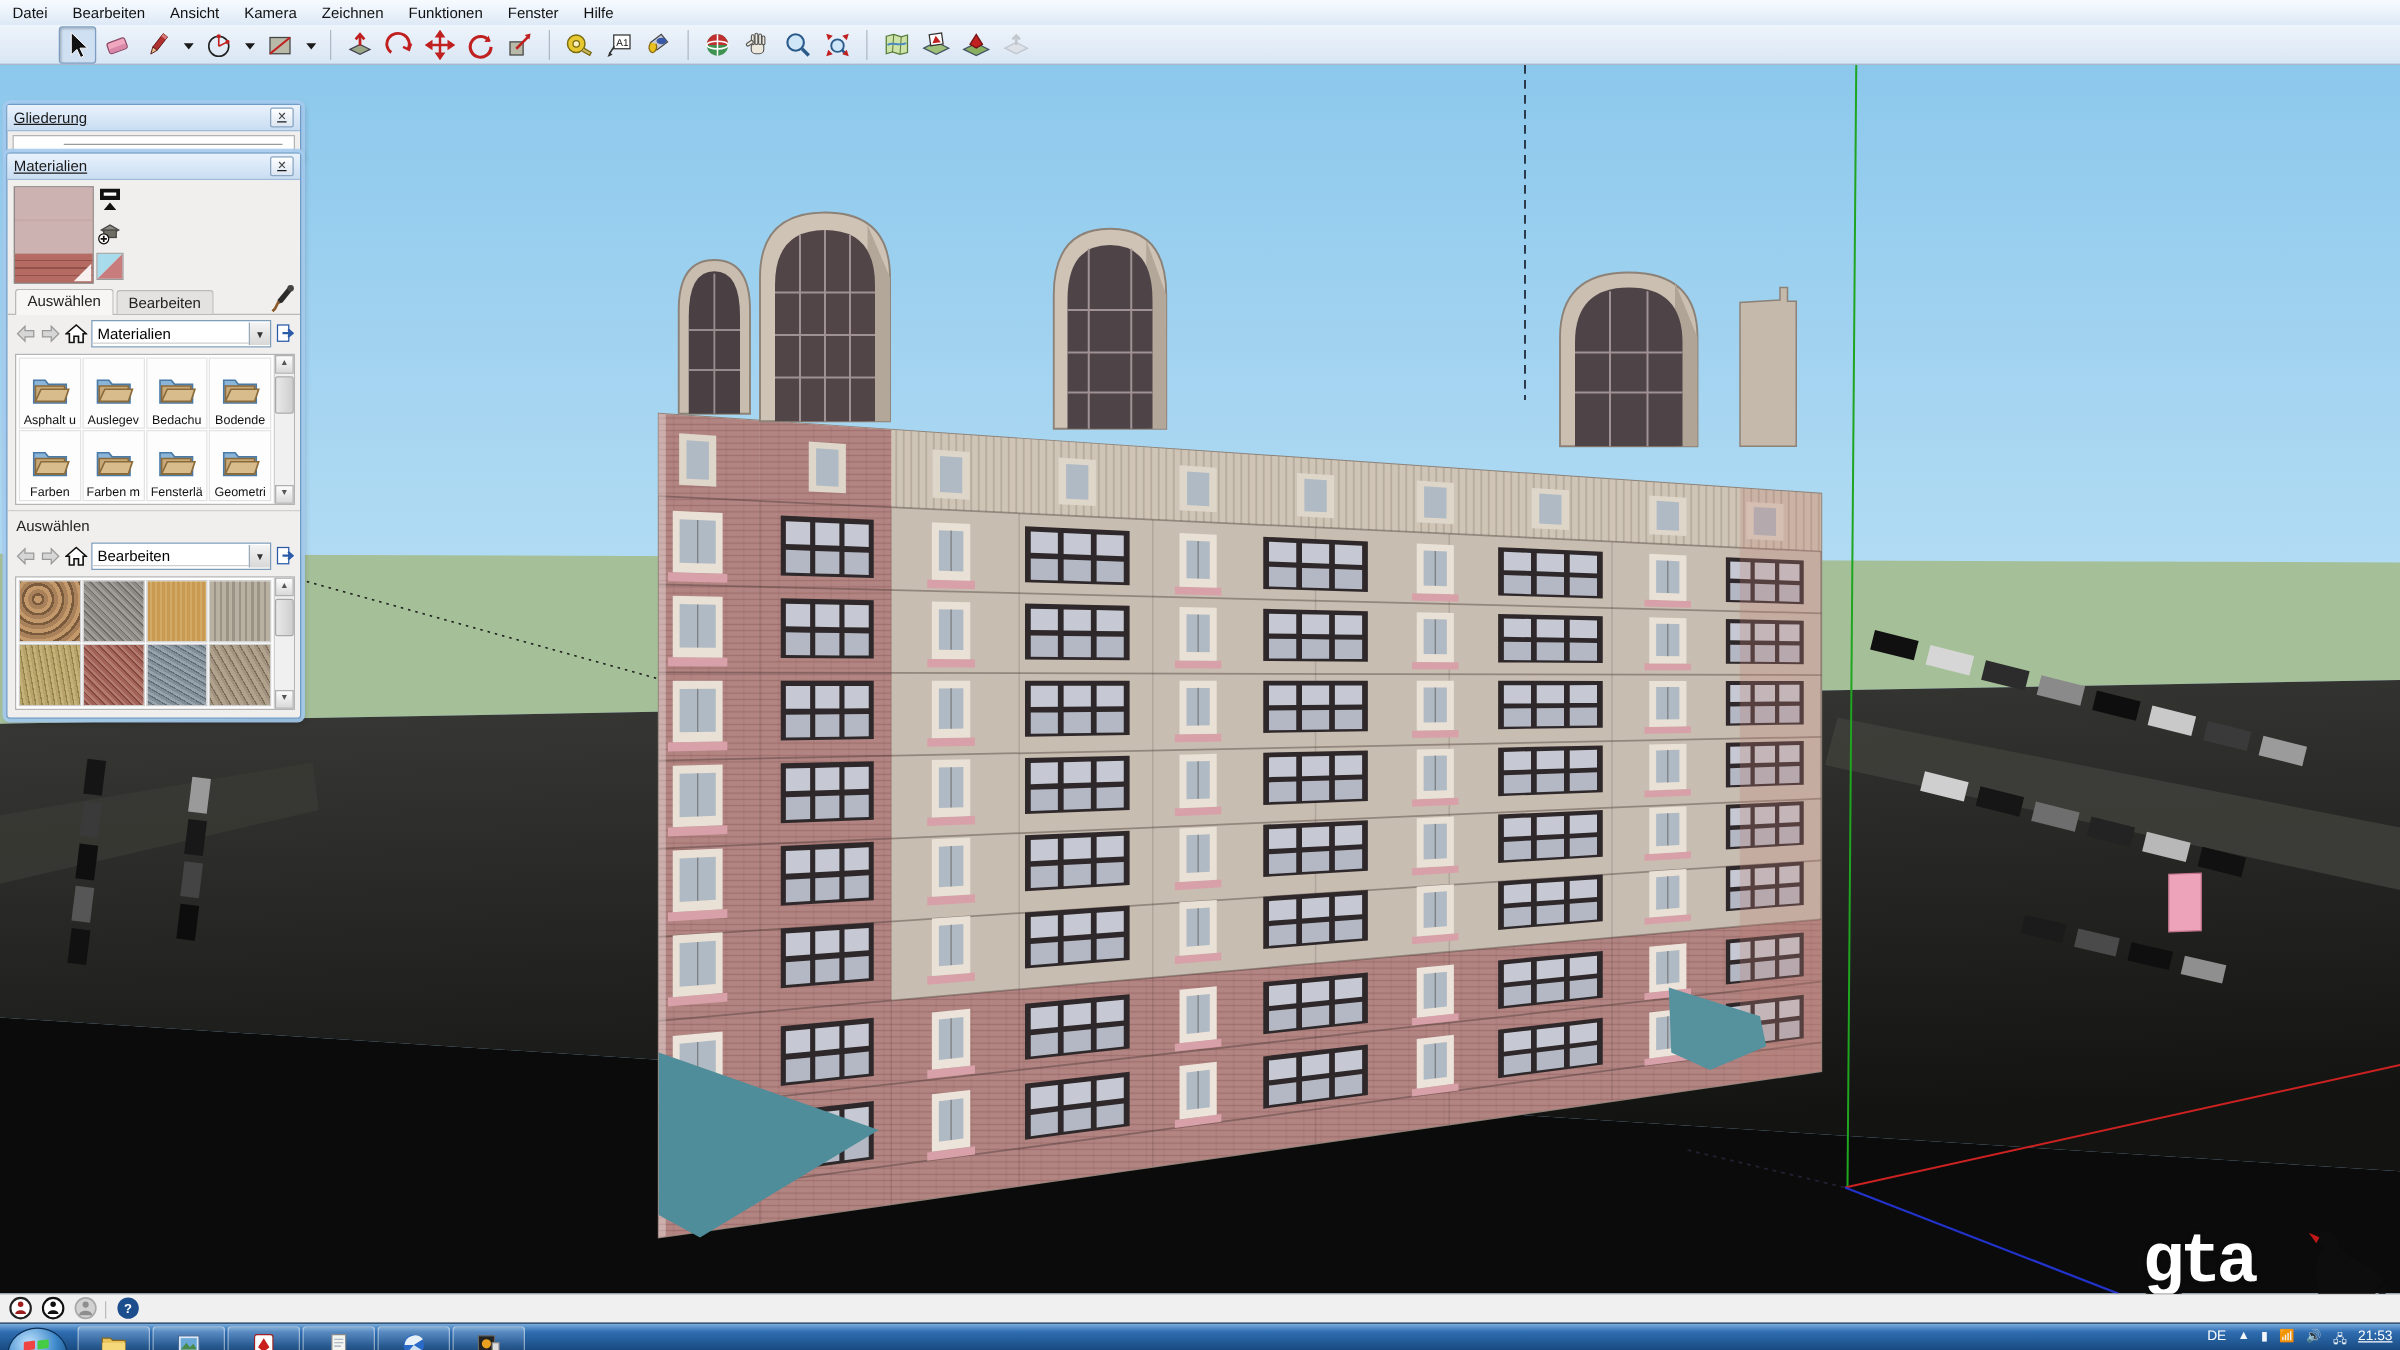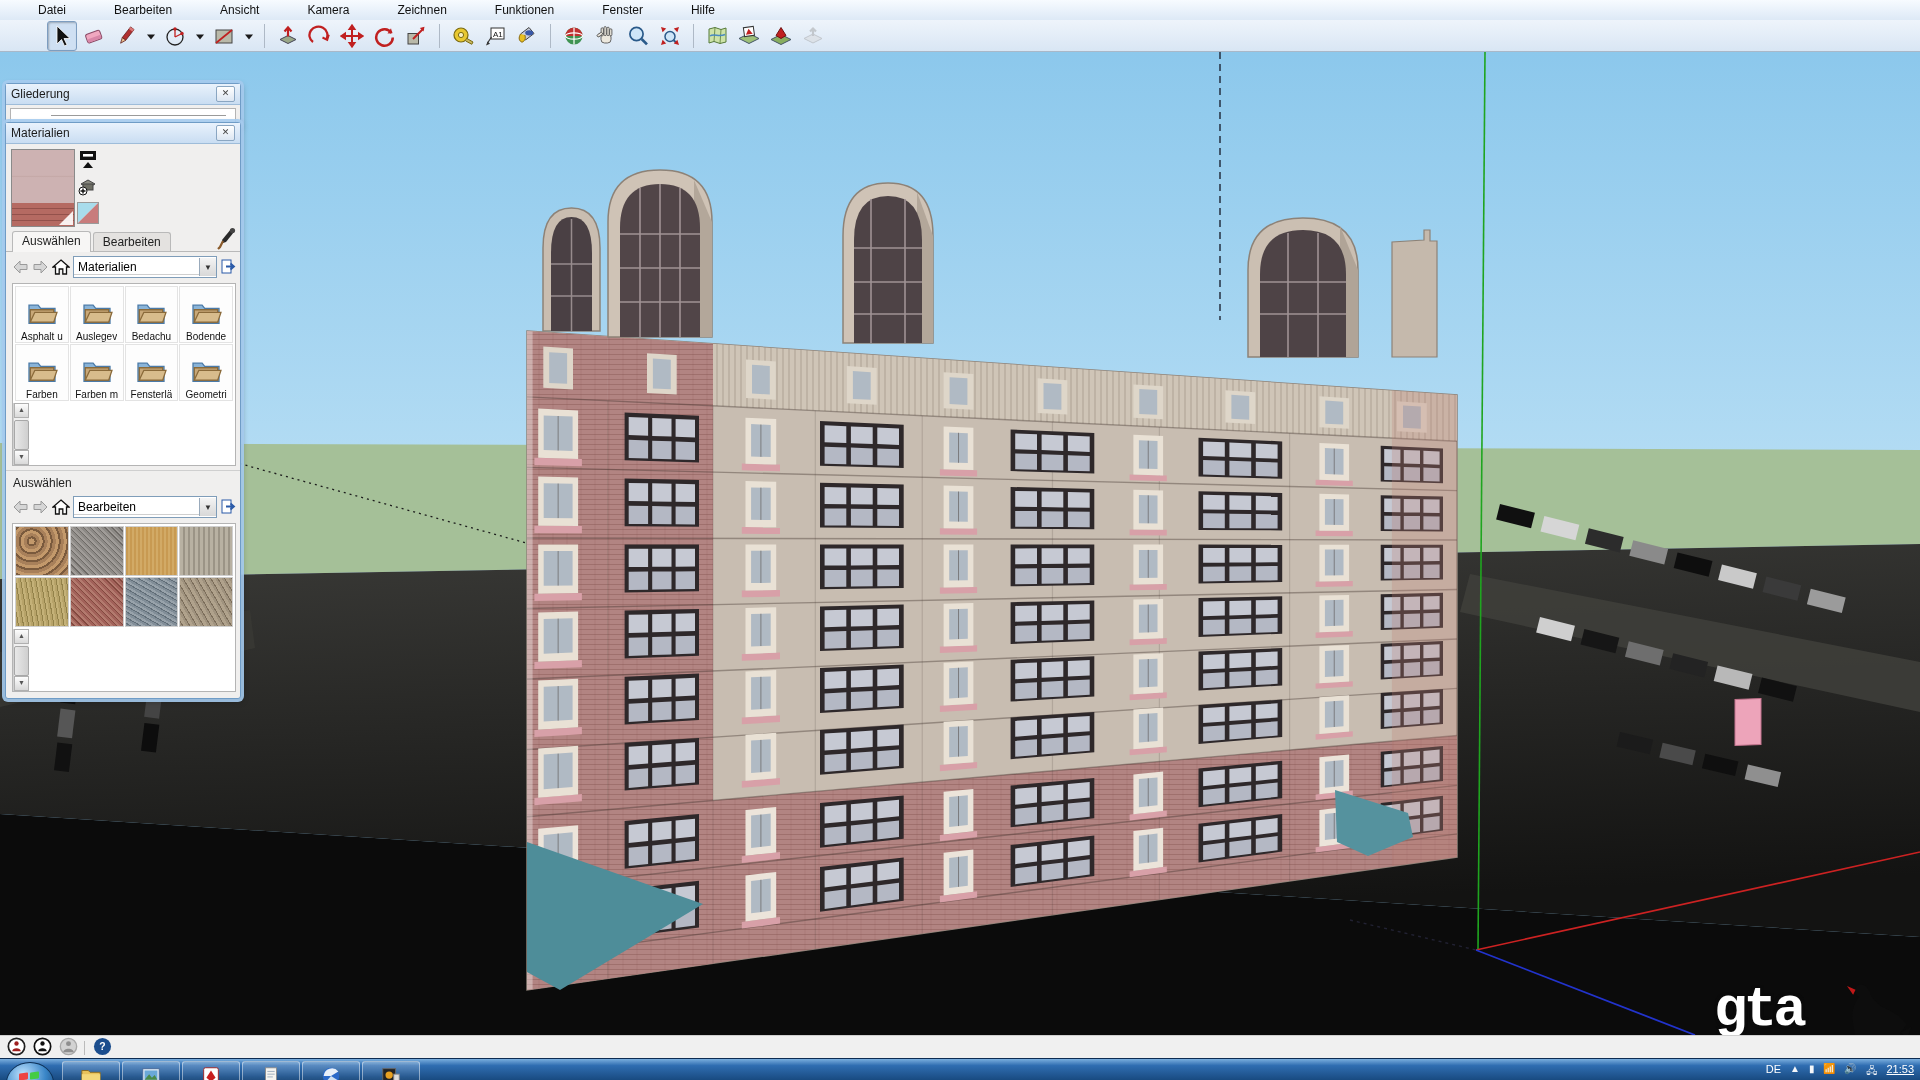--- a/index.html
+++ b/index.html
@@ -2,40 +2,40 @@
 <html><head>
 <meta charset="utf-8">
 <style>
   html,body{margin:0;padding:0;background:#000;}
   #screen{position:relative;width:1920px;height:1080px;overflow:hidden;
     font-family:"Liberation Sans",sans-serif;background:#9fd0ef;}
   
   #menubar{position:absolute;left:0;top:0;width:1920px;height:20px;
     background:linear-gradient(#f7fbff,#dde9f6);border-bottom:1px solid #c2cfdd;
     display:flex;align-items:center;font-size:12px;color:#111;z-index:30;}
-  .menu-item{padding:2px 10px;cursor:default;margin-left:28px;}
+  .menu-item{padding:2px 10px;cursor:default;}
   
   #toolbar{position:absolute;left:0;top:20px;width:1920px;height:32px;
     background:linear-gradient(#eef4fb,#d9e6f4);border-bottom:1px solid #a9b8c8;
     display:flex;align-items:center;padding-left:46px;box-sizing:border-box;z-index:30;}
   .tool{width:28px;height:28px;display:flex;align-items:center;justify-content:center;border:1px solid transparent;border-radius:3px;margin:0 1px;}
   .tool svg{width:24px;height:24px;display:block;}
   .tool.pressed{background:#cfe0f3;border:1px solid #7d9dc0;box-shadow:inset 1px 1px 2px rgba(0,0,0,.25);}
   .tool.dd{width:13px;}
   .tool.dd svg{width:10px;height:24px;}
   .tool-sep{width:1px;height:24px;background:#aeb9c6;margin:0 7px;}
   
   #viewport{position:absolute;left:0;top:52px;width:1920px;height:983px;overflow:hidden;}
   #scene{position:absolute;left:0;top:0;}
   
   .w7panel{position:absolute;left:5px;width:234px;background:#f0efee;
     border:1px solid #6f9cc6;box-shadow:0 0 0 3px rgba(165,203,238,.9),1px 2px 6px rgba(0,0,0,.35);
     border-radius:3px;z-index:40;}
   .w7title{height:20px;background:linear-gradient(#e9f2fc,#c9ddf2);display:flex;align-items:center;
-    justify-content:space-between;padding:0 5px;font-size:12px;color:#1b1b1b;border-bottom:1px solid #9ebcd9;}
+    justify-content:space-between;padding:0 5px;font-size:12px;color:#1b1b1b;border-bottom:1px solid #9ebcd9;text-decoration:underline;}
   .w7close{width:17px;height:14px;border:1px solid #8aa6c2;border-radius:2px;background:linear-gradient(#fff,#dce6f2);
     font-size:9px;line-height:12px;text-align:center;color:#444;}
   .outliner-body{padding:3px 4px;}
   .outliner-filter{height:13px;background:#fff;border:1px solid #b4b4b4;position:relative;}
   .outliner-filter::after{content:"";position:absolute;left:18%;right:4%;top:6px;border-top:1px solid #9a9a9a;}
   
   .mat-head{display:flex;padding:5px 4px 2px 5px;}
   .mat-preview{width:62px;height:76px;border:1px solid #8a8a8a;background:#c9aeae;position:relative;flex:none;}
   .mat-preview .plaster{position:absolute;inset:0 0 30% 0;
     background:linear-gradient(#cdb2b2 48%,#c2a5a3 49%,#cdb2b2 52%),linear-gradient(90deg,#cdb2b2 93%,#b89a98 95%);}
@@ -51,21 +51,21 @@
   .mat-tab{font-size:12px;padding:2px 9px;border:1px solid #b9b9b9;border-bottom:none;border-radius:3px 3px 0 0;
     background:#e4e2e0;color:#222;margin-right:2px;}
   .mat-tab.active{background:#f7f6f5;position:relative;top:1px;padding-bottom:4px;}
   .eyedropper{position:absolute;right:4px;top:-2px;}
   .nav-row{display:flex;align-items:center;gap:3px;padding:4px 4px 3px 6px;}
   .nav-btn svg{display:block;}
   .dropdown{flex:1;height:20px;border:1px solid #7f9db9;background:#fff;display:flex;align-items:center;font-size:12px;}
   .dropdown .dd-text{flex:1;padding:0 4px;border-bottom:1px solid #cfcfcf;}
   .dropdown .dd-arrow{width:16px;height:18px;background:linear-gradient(#f4f4f4,#d8d8d8);border-left:1px solid #9ab;
     display:flex;align-items:center;justify-content:center;font-size:8px;color:#333;}
-  .lib-area{margin:2px 4px 4px 6px;background:#fff;border:1px solid #b4b4b4;display:flex;flex-direction:column;}
+  .lib-area{margin:2px 4px 4px 6px;background:#fff;border:1px solid #b4b4b4;display:flex;}
   .lib-grid{flex:1;display:grid;grid-template-columns:repeat(4,1fr);gap:1px;padding:2px;}
   .lib-cell{height:55px;display:flex;flex-direction:column;align-items:center;justify-content:flex-end;
     border:1px solid #e3e3e3;background:#fdfdfd;overflow:hidden;}
   .lib-cell svg{margin-bottom:1px;}
   .lib-label{font-size:10px;color:#111;white-space:nowrap;max-width:46px;overflow:hidden;}
   .swatch-cell{height:48px;border:1px solid #cfcfcf;}
   .vscroll{width:15px;background:#f0f0f0;border-left:1px solid #d0d0d0;display:flex;flex-direction:column;align-items:center;justify-content:space-between;}
   .vs-btn{width:13px;height:13px;background:linear-gradient(#fdfdfd,#d9d9d9);border:1px solid #b0b0b0;font-size:7px;line-height:11px;text-align:center;color:#555;}
   .vs-thumb{width:13px;height:28px;background:linear-gradient(90deg,#e8e8e8,#cfcfcf);border:1px solid #a8a8a8;border-radius:2px;margin-top:2px;}
   .sec-header{font-size:12px;color:#222;padding:5px 0 2px 7px;border-top:1px solid #cfcfcf;margin-top:3px;}

